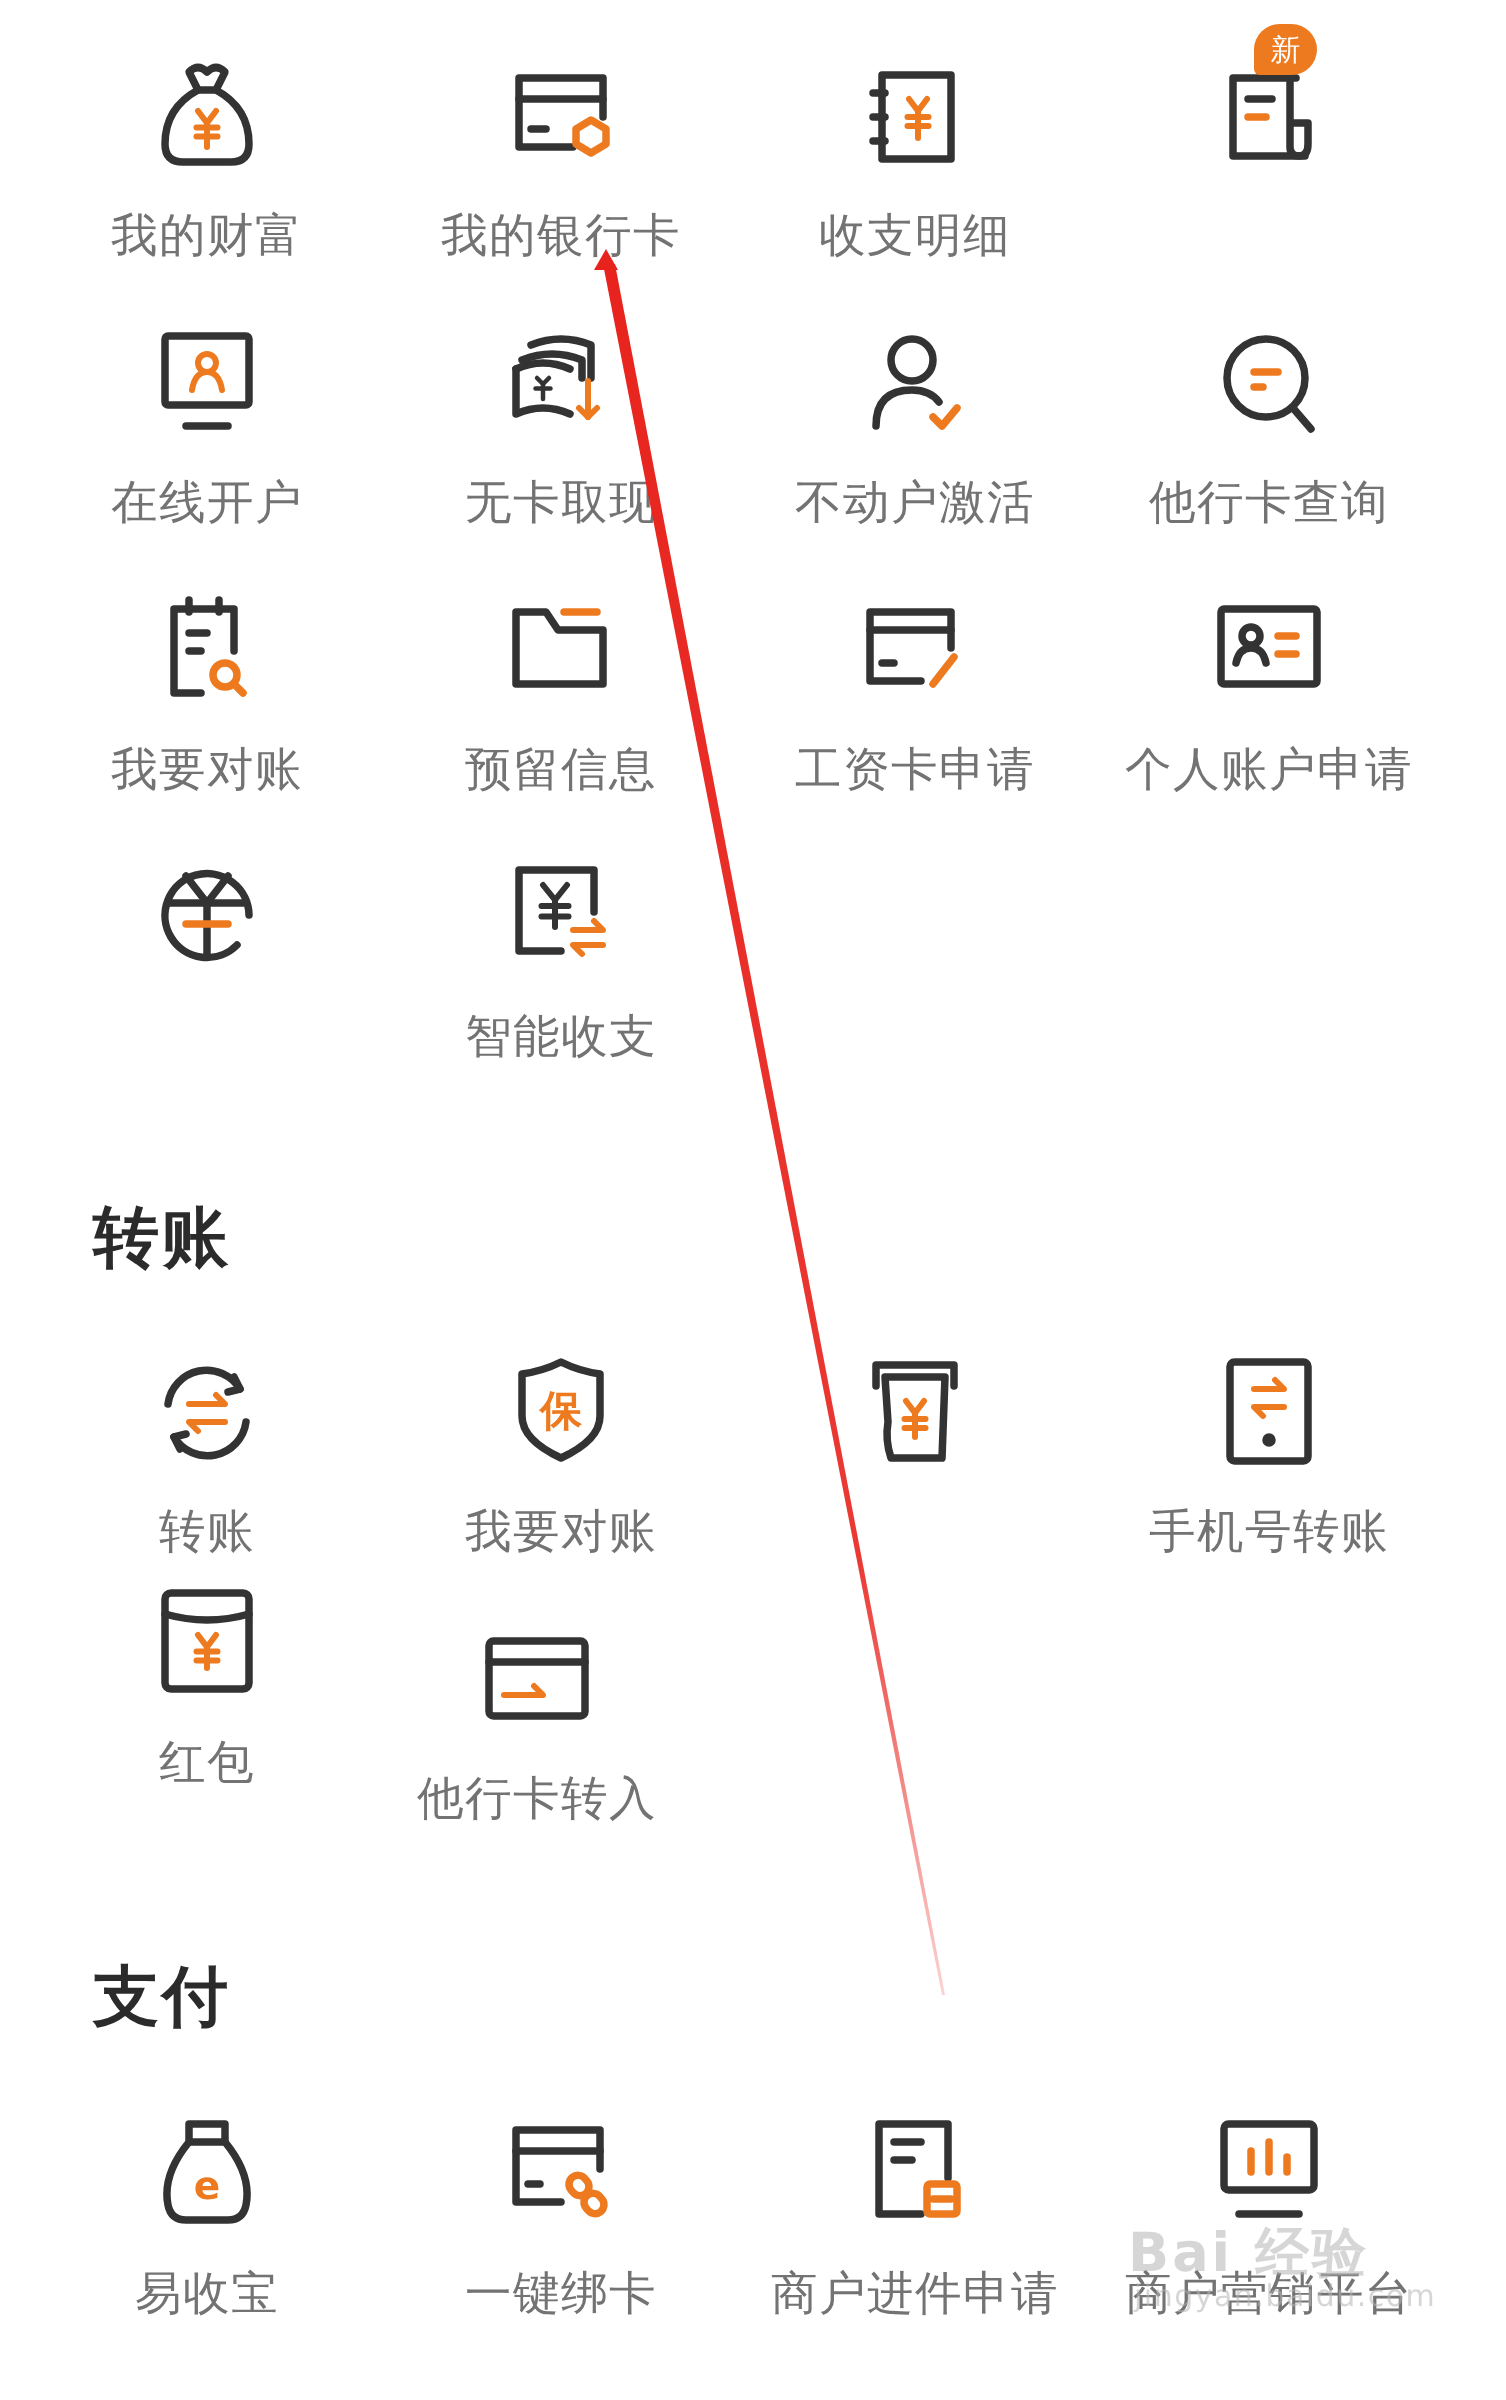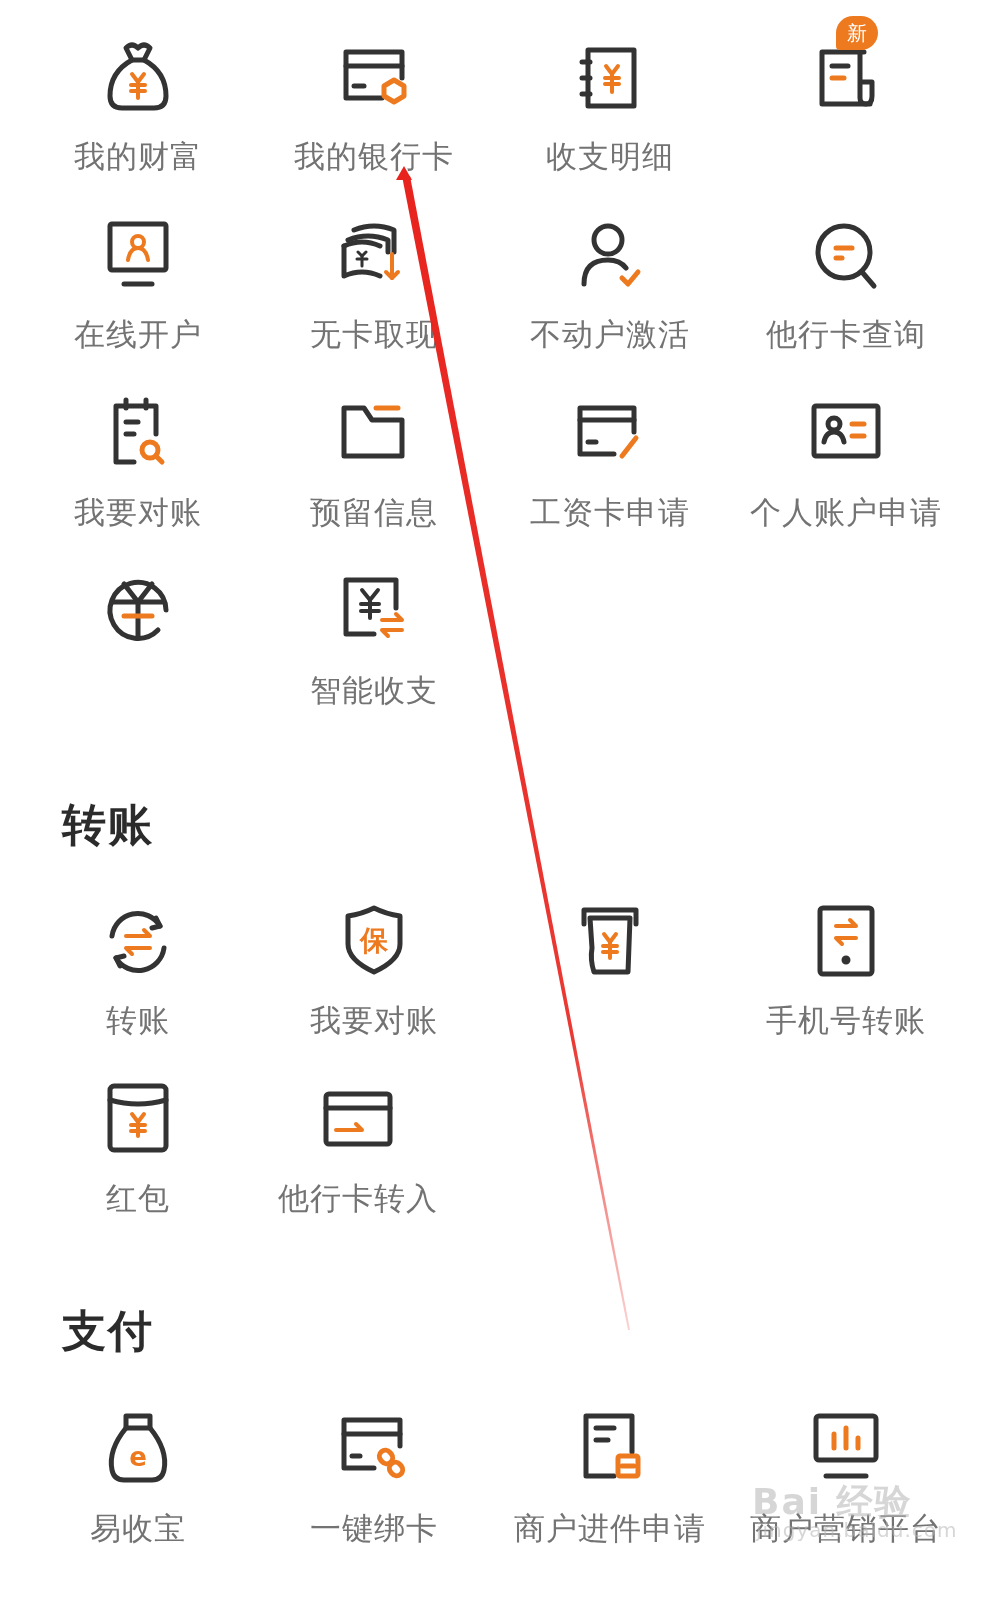--- a/index.html
+++ b/index.html
@@ -300,21 +300,21 @@
         <circle cx="40" cy="58" r="2" fill="#333"></circle>
         <g stroke="#ee7a20" stroke-width="4">
             <path d="M30 24 L50 24 L44 18"></path>
             <path d="M50 36 L30 36 L36 42"></path>
           </g>
       </svg>
     </span>
     <div class="label">手机号转账</div>
   </div>
 
-  <div class="item" style="left:20px;top:1080px;">
+  <div class="item" style="left:20px;top:1056px;">
     <span class="icon">
       <svg viewBox="0 0 80 80" fill="none" stroke="#333" stroke-width="5" stroke-linecap="round" stroke-linejoin="round">
         <rect x="12" y="6" width="56" height="64" rx="4"></rect>
         <path d="M12 20 Q40 28 68 20"></path>
         <g stroke="#ee7a20" stroke-width="4">
             <path d="M34 34 L40 42 L46 34"></path>
             <path d="M40 42 L40 56"></path>
             <path d="M33 45 L47 45"></path>
             <path d="M33 51 L47 51"></path>
           </g>

